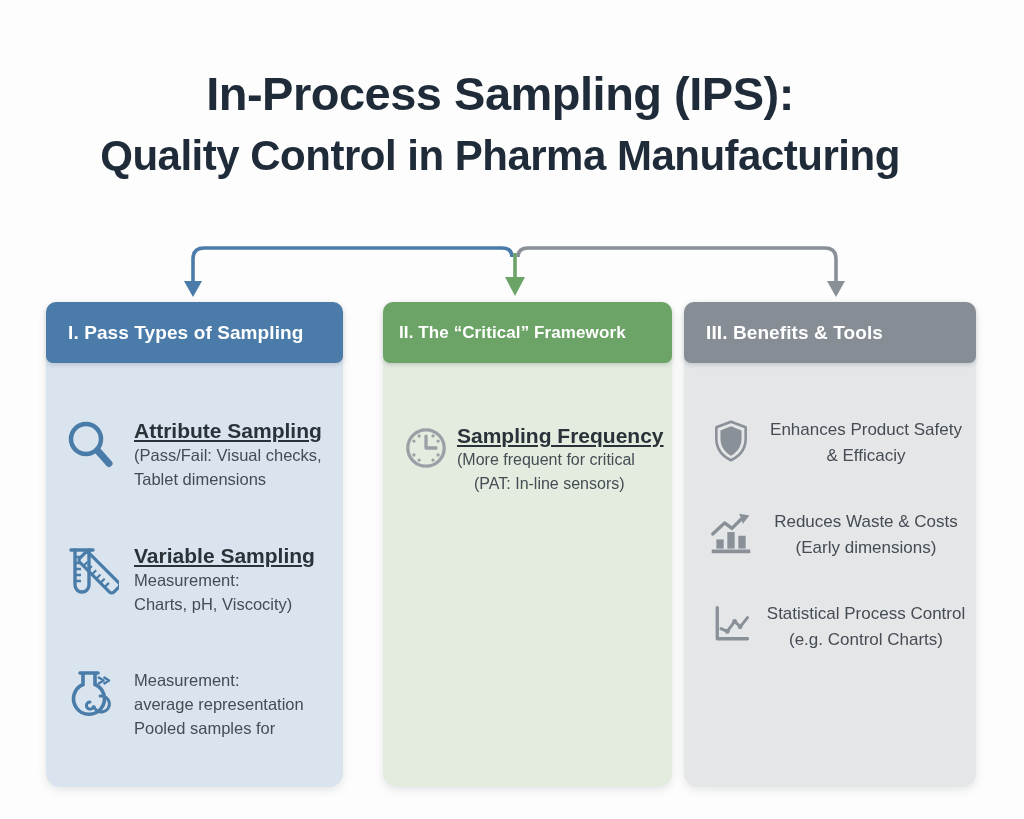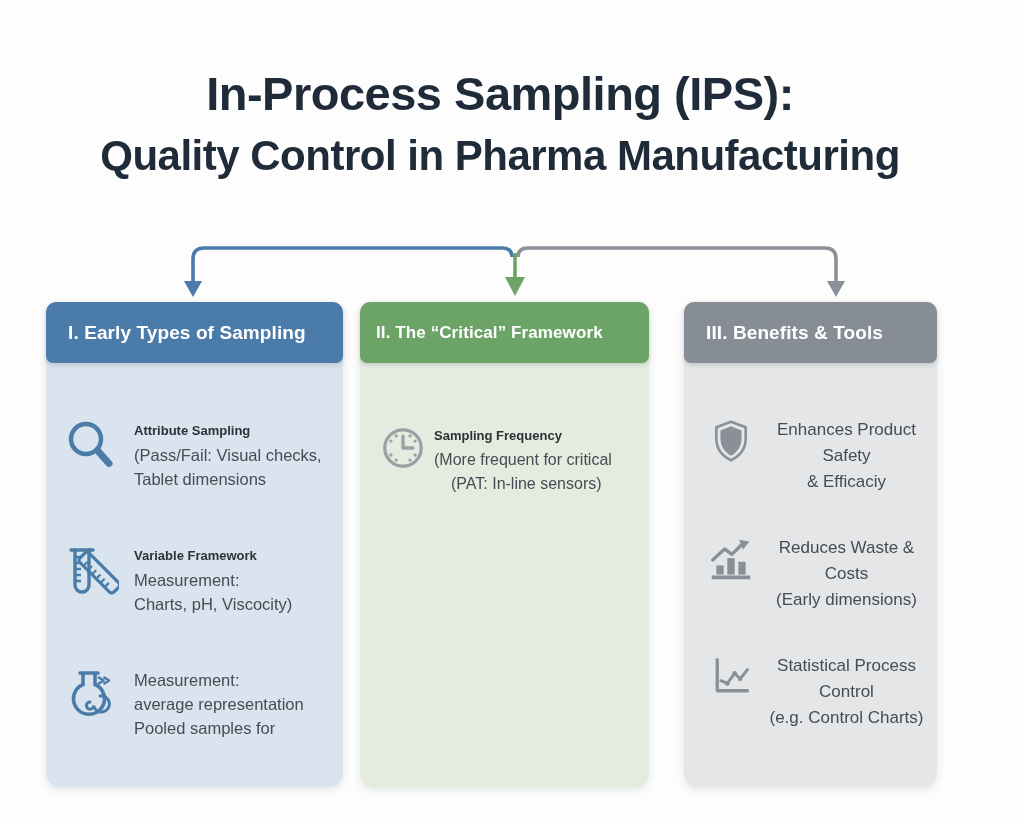--- a/index.html
+++ b/index.html
@@ -19,22 +19,22 @@
   .connector .blue-stem{stroke:var(--col1-header,#4a7ba9);}
   .connector .gray-stem{stroke:var(--connector-gray,#8a9098);}
   .connector .green-stem{stroke:var(--col2-header,#6ca467);}
   .connector .blue-head{fill:var(--col1-header,#4a7ba9);}
   .connector .gray-head{fill:var(--connector-gray,#8a9098);}
   .connector .green-head{fill:var(--col2-header,#6ca467);}
 
   .column{position:absolute;top:302px;height:485px;border-radius:12px 12px 14px 14px;
     box-shadow:0 3px 8px rgba(60,70,80,0.13);}
   .col-1{left:46px;width:297px;background:var(--col1-body,#d9e4ee);}
-  .col-2{left:360px;width:289px;background:var(--col2-body,#e4ecdf);}
-  .col-3{left:684px;width:253px;background:var(--col3-body,#e4e6e8);}
+  .col-2{left:383px;width:289px;background:var(--col2-body,#e4ecdf);}
+  .col-3{left:684px;width:292px;background:var(--col3-body,#e4e6e8);}
   .col-header{
     position:absolute;top:0;left:0;right:0;height:61px;
     border-radius:10px 10px 7px 7px;
     display:flex;align-items:center;
     color:#fff;font-weight:bold;font-size:19px;letter-spacing:0.1px;
     padding-left:22px;box-sizing:border-box;white-space:nowrap;
     box-shadow:0 2px 4px rgba(50,60,70,0.18);
   }
   .col-1 .col-header{background:var(--col1-header,#4a7ba9);}
   .col-2 .col-header{background:var(--col2-header,#6ca467);font-size:17px;padding-left:16px;}
@@ -46,21 +46,21 @@
   .col-3 .col-body{padding:54px 6px 0 24px;text-align:center;}
 
   .item{display:flex;align-items:flex-start;}
   .col-1 .item{margin-bottom:52px;}
   .col-3 .item{margin-bottom:40px;}
   .icon-box{flex:0 0 auto;display:flex;justify-content:center;}
   .col-1 .icon-box{width:58px;margin-right:14px;color:var(--col1-icon,#4a7ca9);}
   .col-2 .icon-box{width:50px;margin-right:6px;margin-top:2px;color:var(--col2-icon,#9aa0a6);}
   .col-3 .icon-box{width:46px;margin-right:8px;color:var(--col3-icon,#8a9097);}
   .item-text{flex:1 1 auto;}
-  .item-title{font-weight:bold;font-size:13px;line-height:25px;color:var(--item-title,#2a3138);}
+  .item-title{font-weight:bold;font-size:21px;line-height:25px;color:var(--item-title,#2a3138);text-decoration:underline;}
   .item-line{font-size:16.5px;line-height:24px;color:var(--item-text,#454c54);}
   .col-2 .item-line{font-size:16px;}
   .col-2 .item-line.indented{padding-left:17px;}
   .col-3 .item-line{font-size:17px;line-height:26px;}
   svg{display:block;}
 </style>
 </head>
 <body>
 
 <div class="title-block">
@@ -71,21 +71,21 @@
 <svg class="connector" viewBox="0 0 1024 72" aria-hidden="true">
   <path class="stem blue-stem" d="M193 50 L193 26 Q193 15 204 15 L502 15 Q512 15 512 24"></path>
   <path class="stem gray-stem" d="M518 24 Q518 15 528 15 L825 15 Q836 15 836 26 L836 50"></path>
   <path class="stem green-stem" d="M515 20 L515 46"></path>
   <polygon class="blue-head" points="184,48 202,48 193,64"></polygon>
   <polygon class="green-head" points="505,44 525,44 515,63"></polygon>
   <polygon class="gray-head" points="827,48 845,48 836,64"></polygon>
 </svg>
 
 <div class="column col-1">
-  <div class="col-header">I. Early Types of Sampling</div>
+  <div class="col-header">I. Pass Types of Sampling</div>
   <div class="col-body">
 
     <div class="item">
       <span class="icon-box">
         <svg width="56" height="56" viewBox="0 0 56 56">
           <circle cx="23" cy="21" r="15" fill="none" stroke="currentColor" stroke-width="4.5"></circle>
           <path d="M34.5 32.5 L46 45.5" fill="none" stroke="currentColor" stroke-width="7" stroke-linecap="round"></path>
         </svg>
       </span>
       <div class="item-text">
@@ -101,21 +101,21 @@
           <path d="M12 7 L12 42 a7 7 0 0 0 14 0 L26 7" fill="none" stroke="currentColor" stroke-width="3.4" stroke-linecap="round"></path>
           <path d="M8 7 L30 7" stroke="currentColor" stroke-width="3.4" stroke-linecap="round"></path>
           <path d="M12 14 h6 M12 20 h6 M12 26 h6 M12 32 h6 M12 38 h6" stroke="currentColor" stroke-width="2.4"></path>
           <g transform="rotate(-45 36 30)">
             <rect x="30" y="6" width="13" height="48" rx="3" fill="none" stroke="currentColor" stroke-width="3.2"></rect>
             <path d="M30 14 h6 M30 20 h6 M30 26 h6 M30 32 h6 M30 38 h6 M30 44 h6" stroke="currentColor" stroke-width="2.2"></path>
           </g>
         </svg>
       </span>
       <div class="item-text">
-        <div class="item-title">Variable Framework</div>
+        <div class="item-title">Variable Sampling</div>
         <div class="item-line">Measurement:</div>
         <div class="item-line">Charts, pH, Viscocity)</div>
       </div>
     </div>
 
     <div class="item">
       <span class="icon-box">
         <svg width="56" height="56" viewBox="0 0 56 56">
           <path d="M17 5 H35 M20 5 V16.5 a15.5 15.5 0 1 0 12 0 V5" fill="none" stroke="currentColor" stroke-width="3.6" stroke-linecap="round"></path>
           <path d="M27 34 a3.6 3.6 0 1 0 3.6 3.6 a8 8 0 1 0 6.5 -9.5" fill="none" stroke="currentColor" stroke-width="3" stroke-linecap="round"></path>

